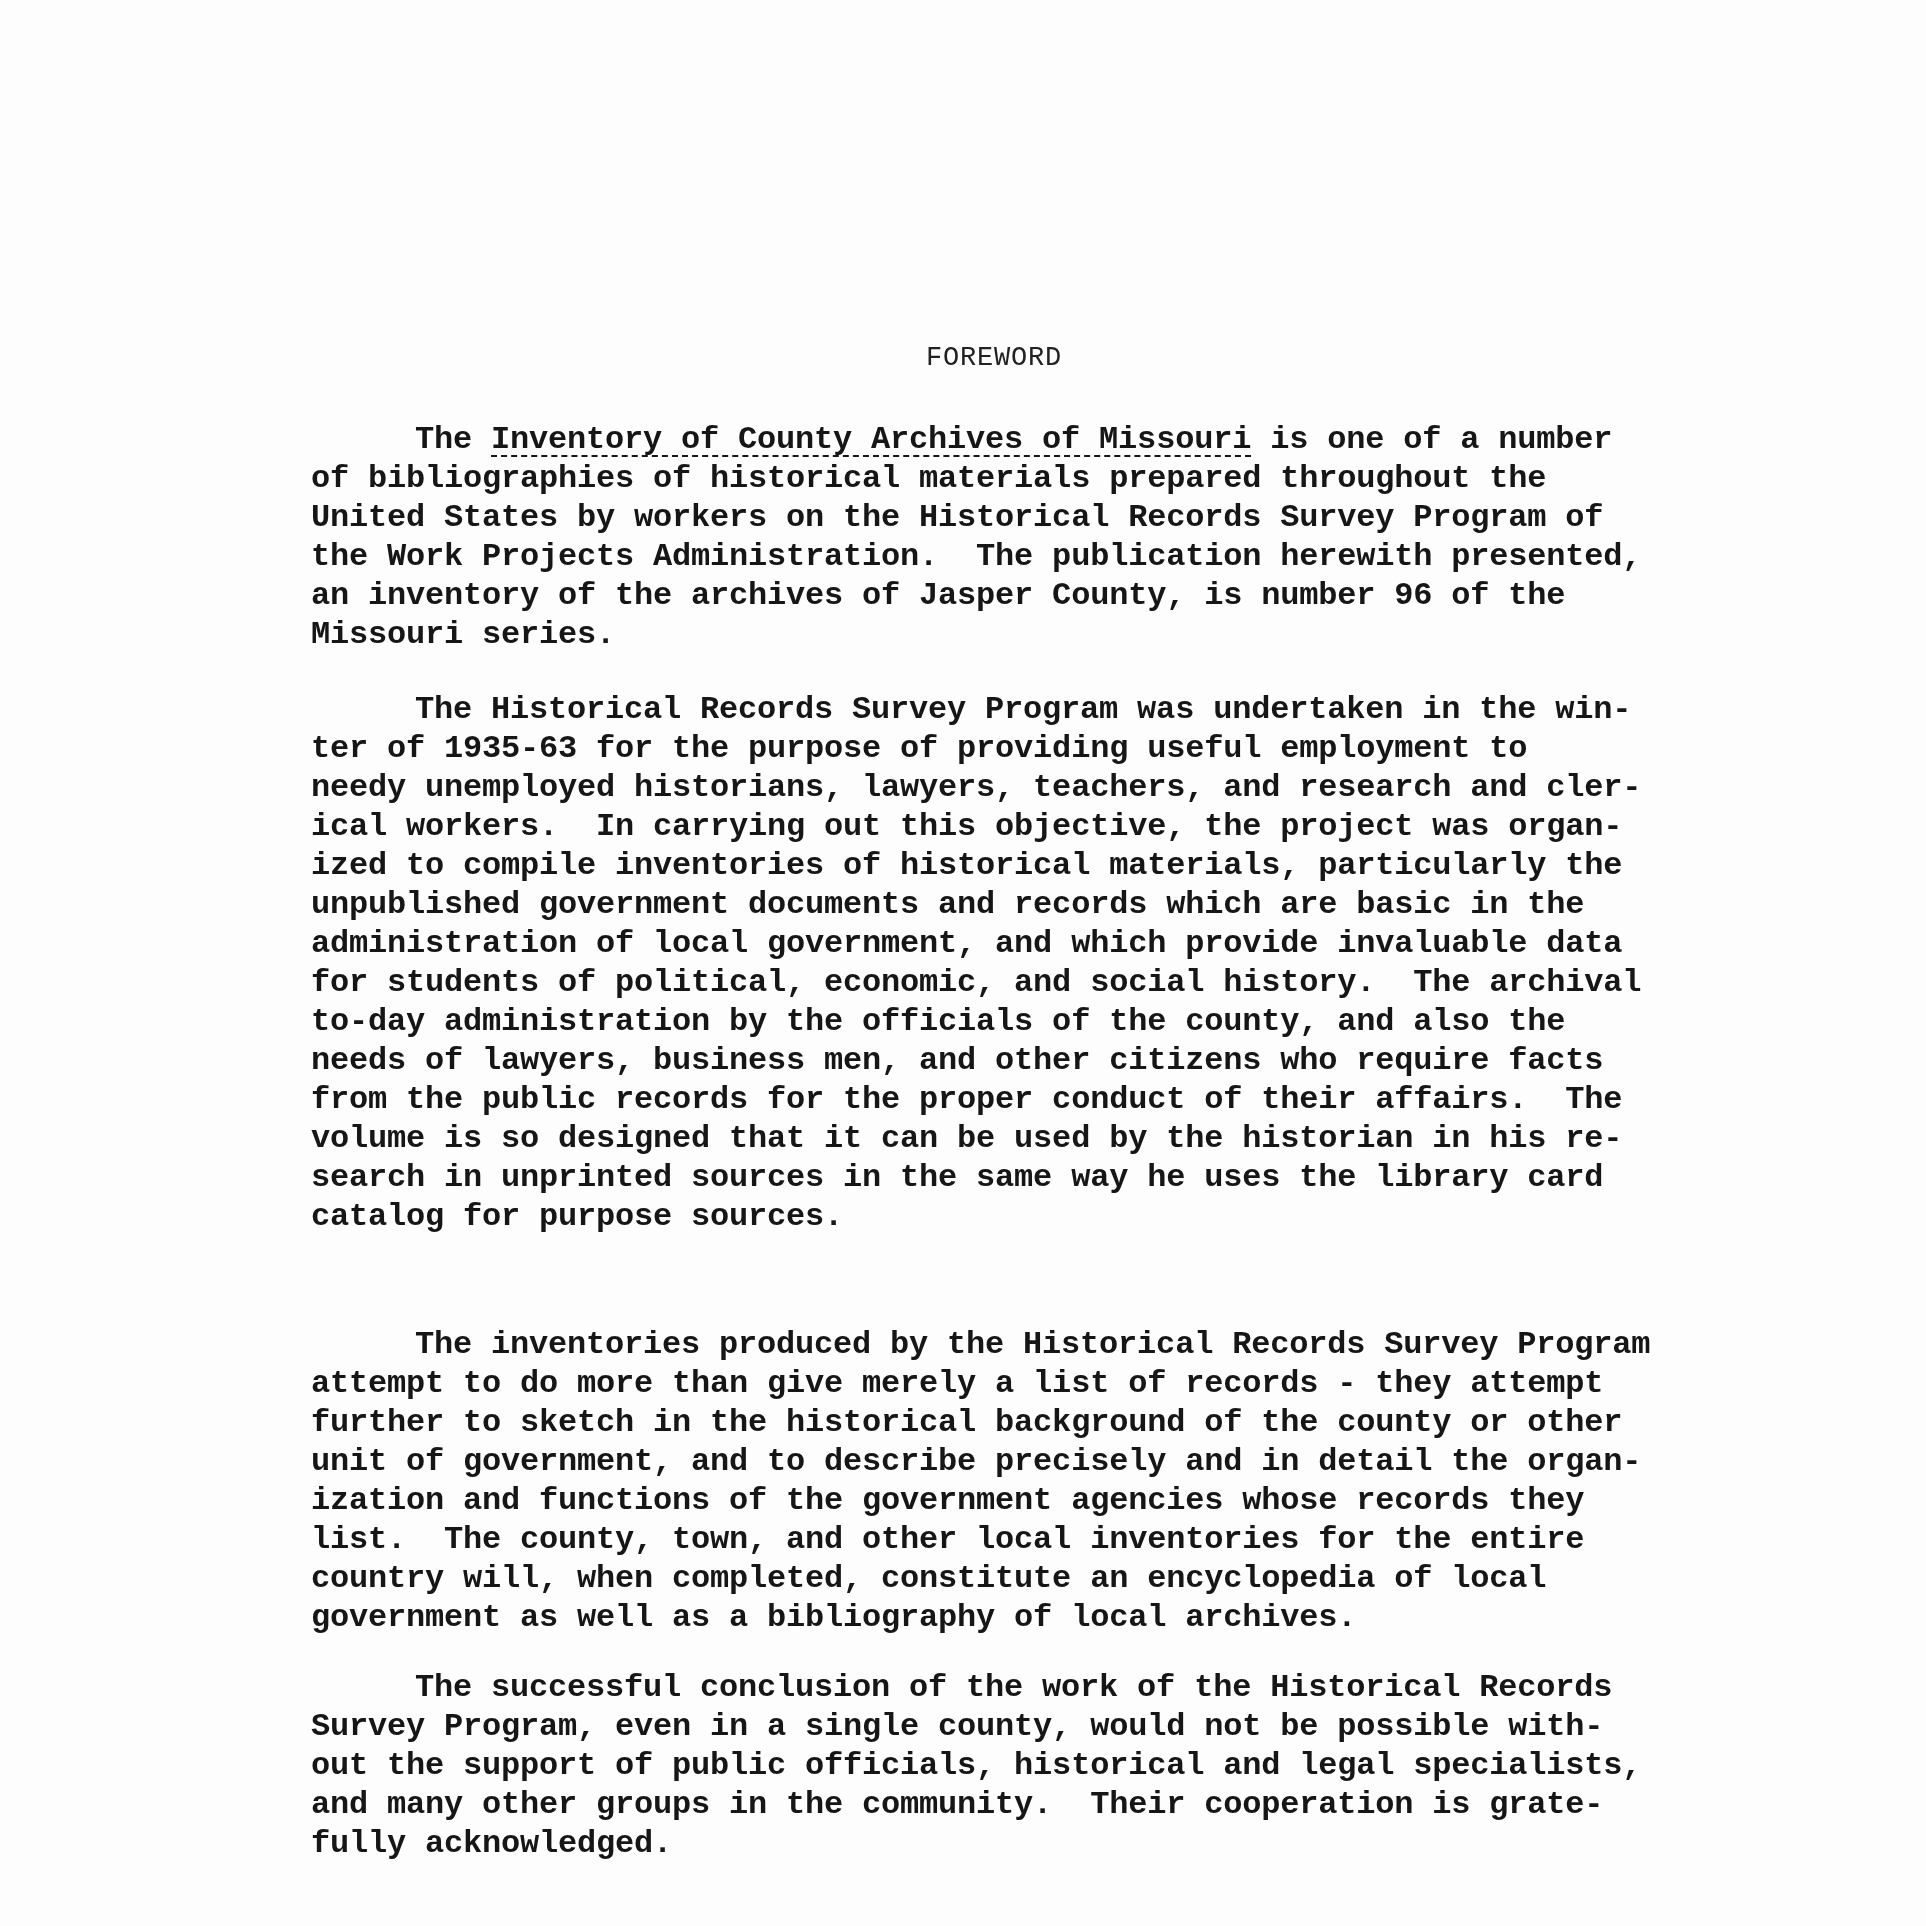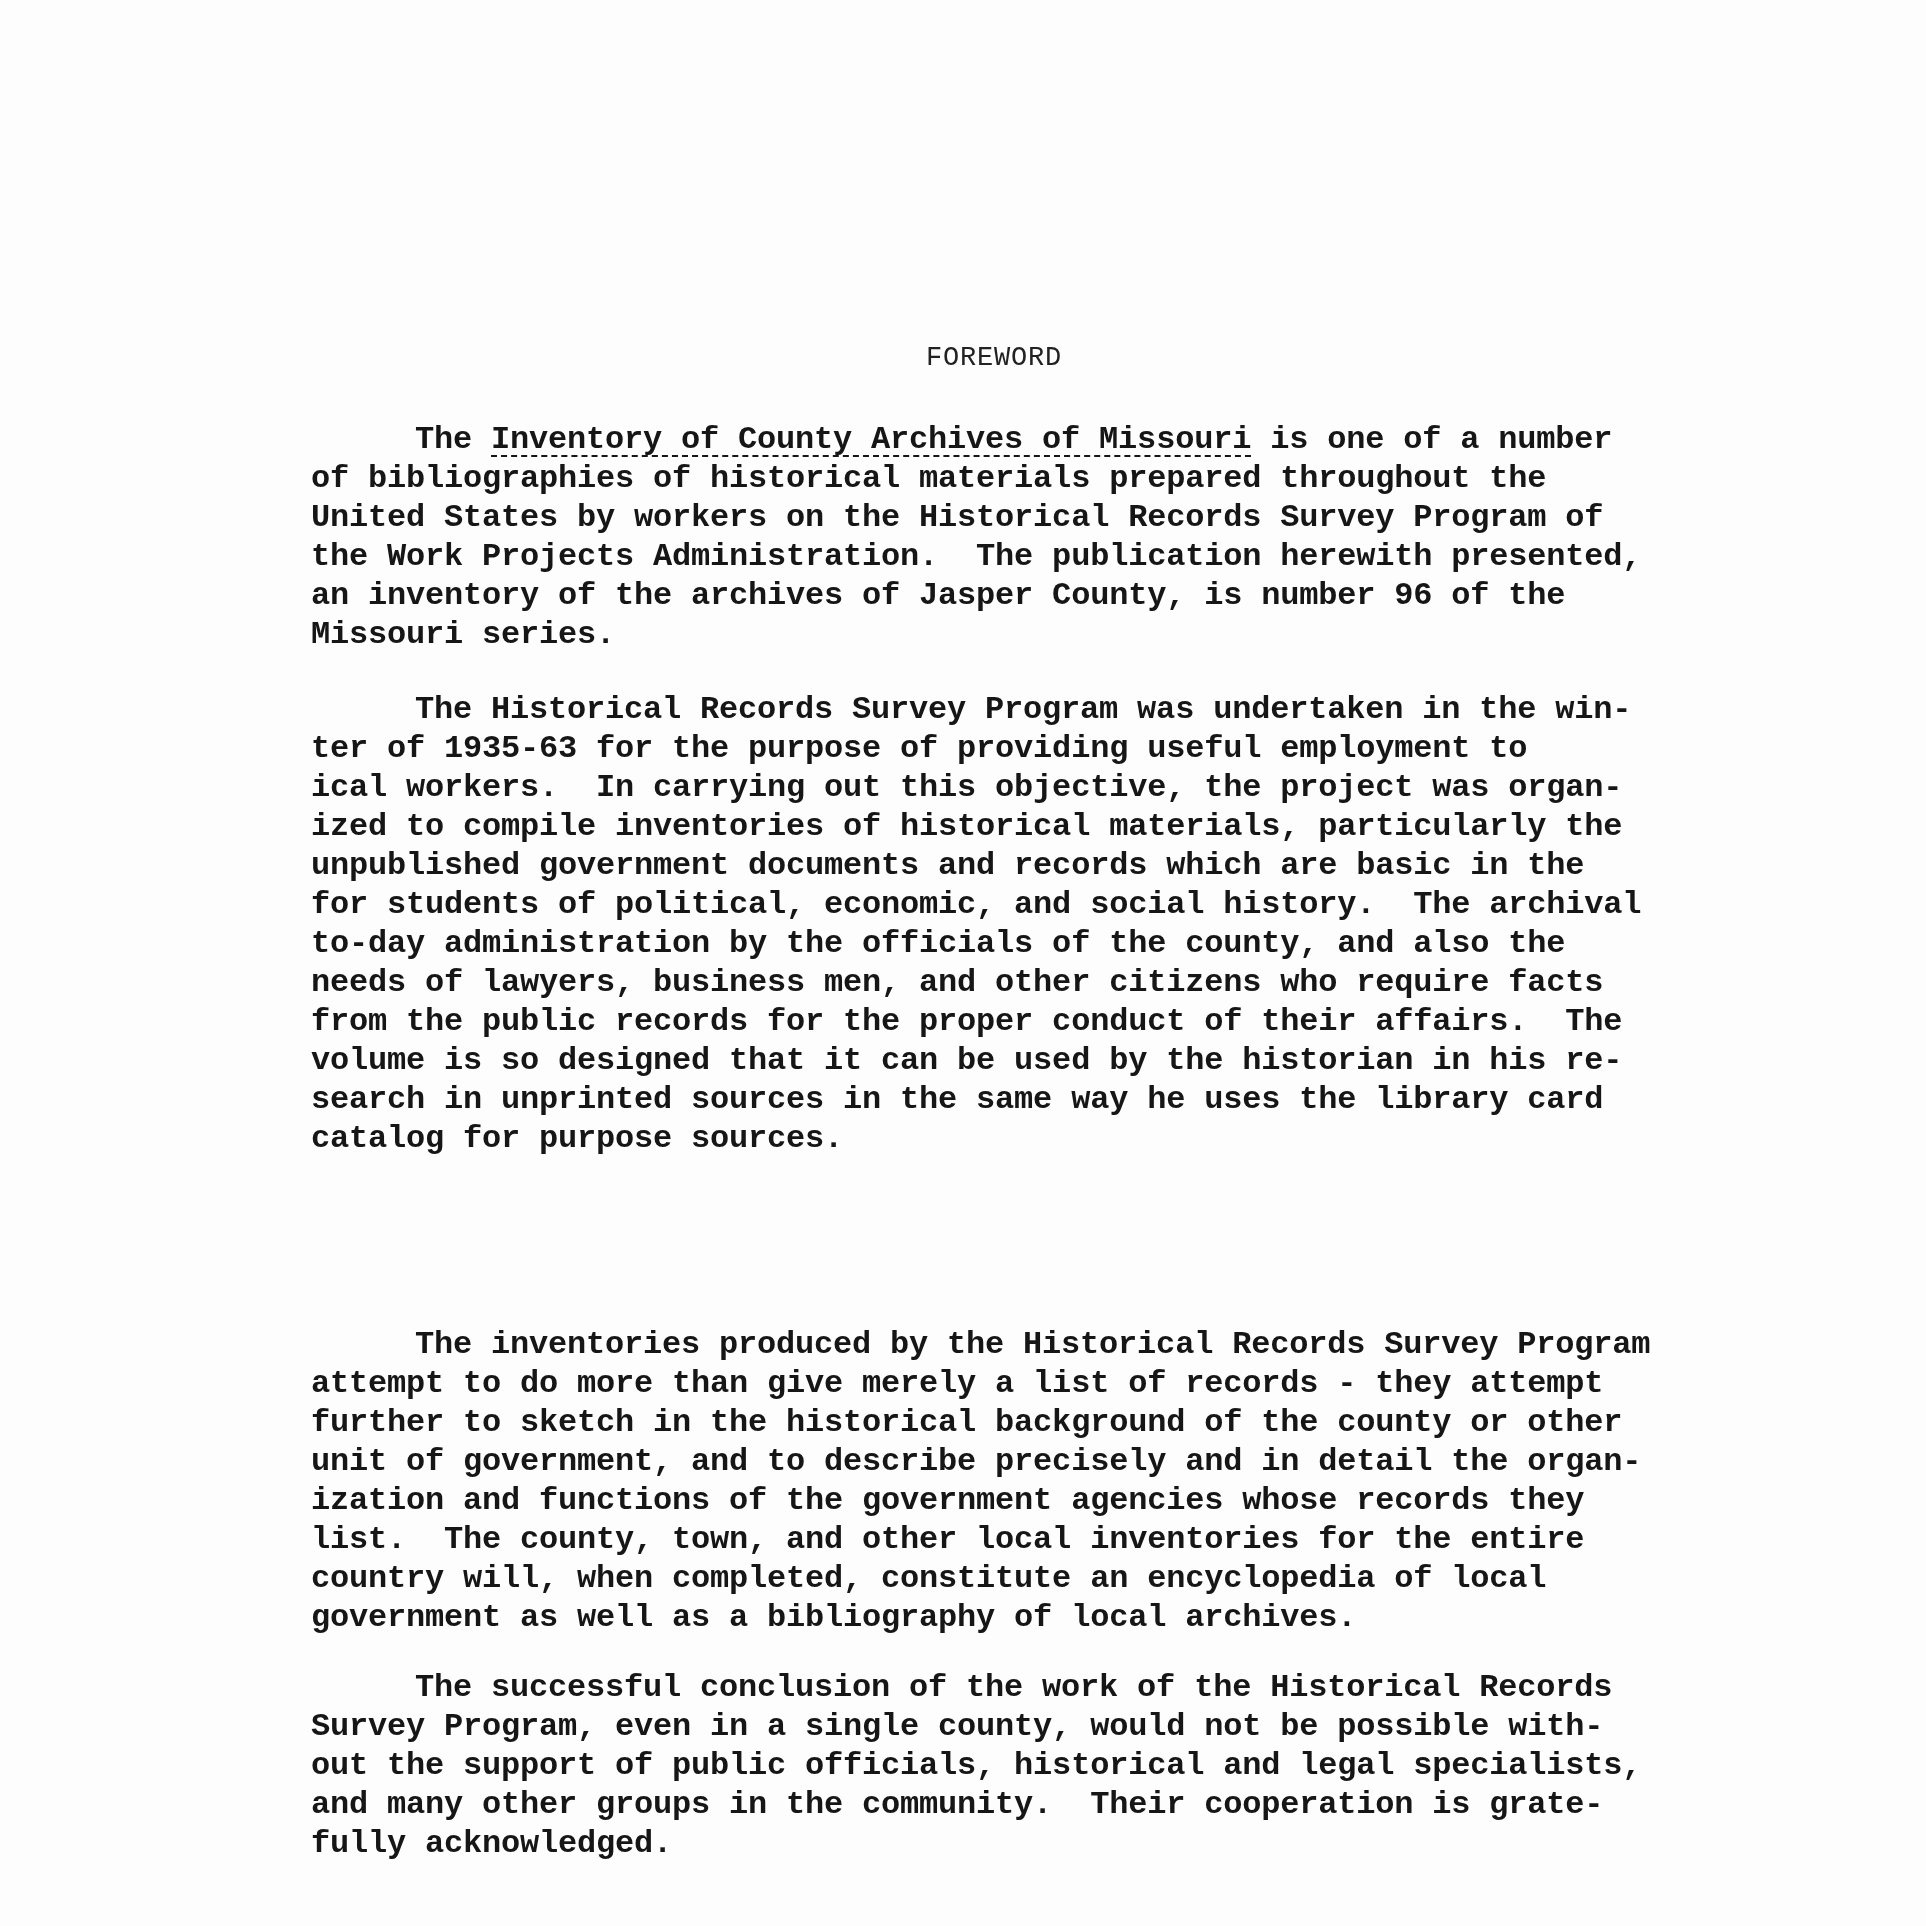--- a/index.html
+++ b/index.html
@@ -72,23 +72,25 @@
     <span class="line">of bibliographies of historical materials prepared throughout the</span>
     <span class="line">United States by workers on the Historical Records Survey Program of</span>
     <span class="line">the Work Projects Administration.  The publication herewith presented,</span>
     <span class="line">an inventory of the archives of Jasper County, is number 96 of the</span>
     <span class="line">Missouri series.</span>
   </div>
 
   <div class="body-text p2">
     <span class="line"><span class="indent"></span><span>The Historical Records Survey Program was undertaken in the win-</span></span>
     <span class="line">ter of 1935-63 for the purpose of providing useful employment to</span>
+    <span class="line">needy unemployed historians, lawyers, teachers, and research and cler-</span>
     <span class="line">ical workers.  In carrying out this objective, the project was organ-</span>
     <span class="line">ized to compile inventories of historical materials, particularly the</span>
     <span class="line">unpublished government documents and records which are basic in the</span>
+    <span class="line">administration of local government, and which provide invaluable data</span>
     <span class="line">for students of political, economic, and social history.  The archival</span>
     <span class="line">to-day administration by the officials of the county, and also the</span>
     <span class="line">needs of lawyers, business men, and other citizens who require facts</span>
     <span class="line">from the public records for the proper conduct of their affairs.  The</span>
     <span class="line">volume is so designed that it can be used by the historian in his re-</span>
     <span class="line">search in unprinted sources in the same way he uses the library card</span>
     <span class="line">catalog for purpose sources.</span>
   </div>
 
   <div class="body-text p3">

